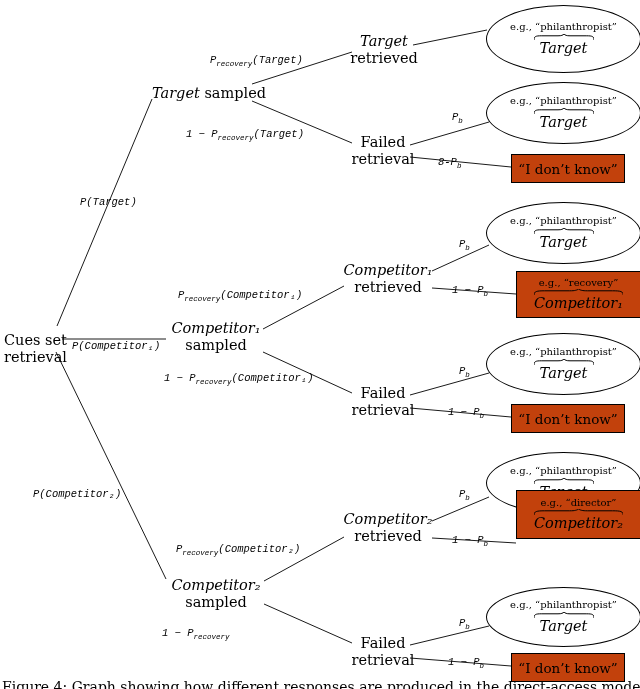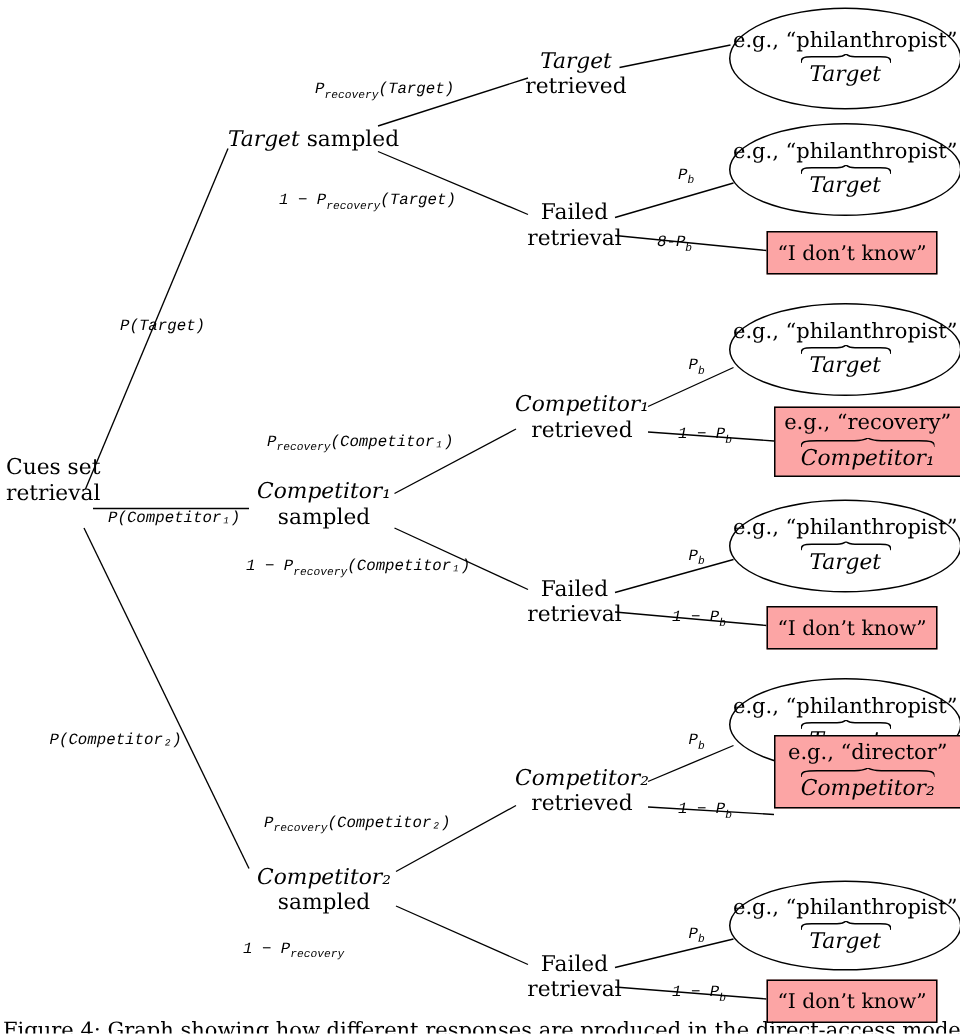--- a/index.html
+++ b/index.html
@@ -17,23 +17,23 @@
   .edge-label { position: absolute; font-size: 10.5px; font-style: italic; white-space: nowrap; font-family: Liberation Mono, monospace; }
   .edge-label sub { font-size: 7.5px; line-height: 0; font-style: italic; }
   .ellipse {
     position: absolute; border: 1px solid #000; border-radius: 50%;
     display: flex; flex-direction: column; align-items: center; justify-content: center;
     background: #fff;
   }
   .obox {
     position: absolute; border: 1px solid #000;
     display: flex; flex-direction: column; align-items: center; justify-content: center;
-    background: #fca5a5;
+    background: #c2410c;
   }
-  .eg { font-size: 14px; line-height: 1.25; font-style: normal; }
+  .eg { font-size: 10px; line-height: 1.25; font-style: normal; }
   .braced { display: inline-block; text-align: center; }
   .brace-svg { display: block; width: 100%; height: 6px; }
   .word { font-size: 14.5px; font-style: italic; line-height: 1.15; }
   .idk-text { font-size: 13.5px; }
   .caption { position: absolute; left: 2px; top: 679px; font-size: 14px; white-space: nowrap; }
 </style>
 </head>
 <body>
 
 <svg class="wires" width="640" height="689">
@@ -52,21 +52,21 @@
   <line x1="410" y1="395" x2="489" y2="373"></line>
   <line x1="410" y1="408" x2="511" y2="417"></line>
   <line x1="432" y1="521" x2="489" y2="497"></line>
   <line x1="432" y1="538" x2="516" y2="543"></line>
   <line x1="264" y1="581" x2="344" y2="537"></line>
   <line x1="264" y1="604" x2="352" y2="643"></line>
   <line x1="410" y1="645" x2="489" y2="626"></line>
   <line x1="410" y1="658" x2="511" y2="666"></line>
 </svg>
 
-<div class="node left" style="left:4px;top:304px;">
+<div class="node left" style="left:4px;top:332px;">
   <div>Cues set</div>
   <div>retrieval</div>
 </div>
 
 <div class="node" style="left:152px;top:85px;">
   <span class="math">Target</span>
   <span>sampled</span>
 </div>
 
 <div class="node" style="left:344px;top:33px;width:80px;">
@@ -102,21 +102,21 @@
 <div class="node" style="left:166px;top:577px;width:100px;">
   <div class="math">Competitor₂</div>
   <div>sampled</div>
 </div>
 
 <div class="node" style="left:348px;top:635px;width:70px;">
   <div>Failed</div>
   <div>retrieval</div>
 </div>
 
-<span class="edge-label" style="left:80px;top:196px;margin-top:16px;"><span>P(Target)</span><sub></sub><span></span></span>
+<span class="edge-label" style="left:80px;top:196px;"><span>P(Target)</span><sub></sub><span></span></span>
 
 <span class="edge-label" style="left:72px;top:340px;"><span>P(Competitor₁)</span><sub></sub><span></span></span>
 
 <span class="edge-label" style="left:33px;top:460px;margin-top:28px;"><span>P(Competitor₂)</span><sub></sub><span></span></span>
 
 <span class="edge-label" style="left:210px;top:54px;"><span>P</span><sub>recovery</sub><span>(Target)</span></span>
 
 <span class="edge-label" style="left:186px;top:128px;"><span>1 − P</span><sub>recovery</sub><span>(Target)</span></span>
 
 <span class="edge-label" style="left:178px;top:289px;"><span>P</span><sub>recovery</sub><span>(Competitor₁)</span></span>

